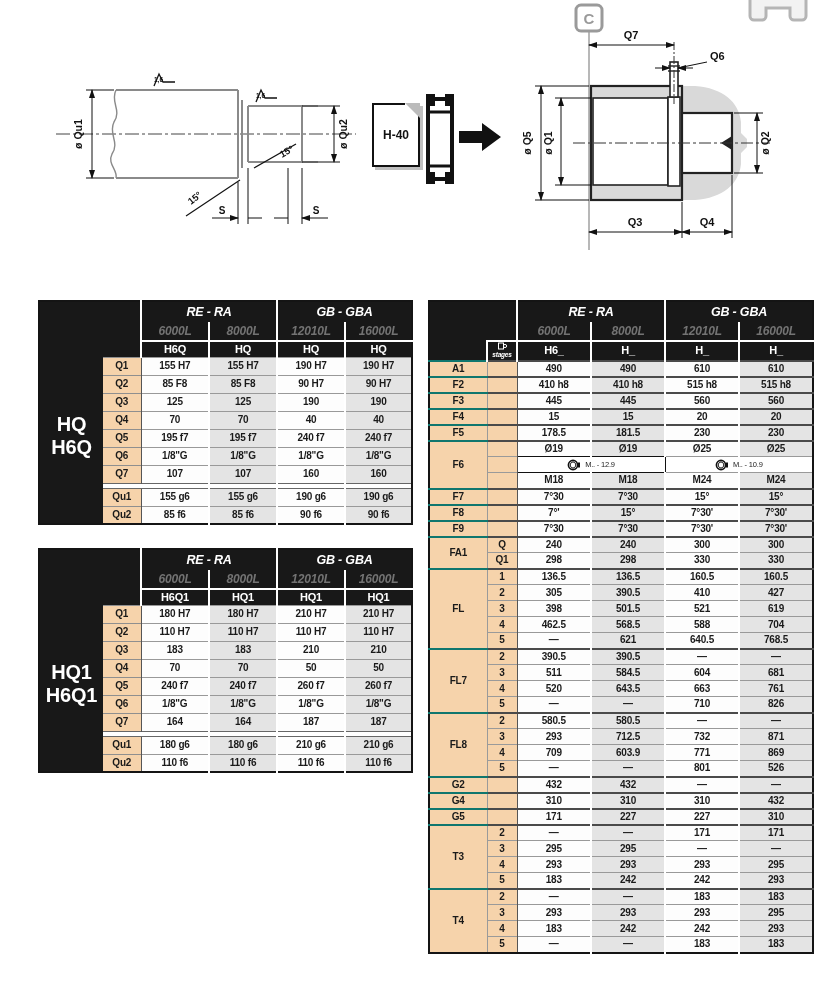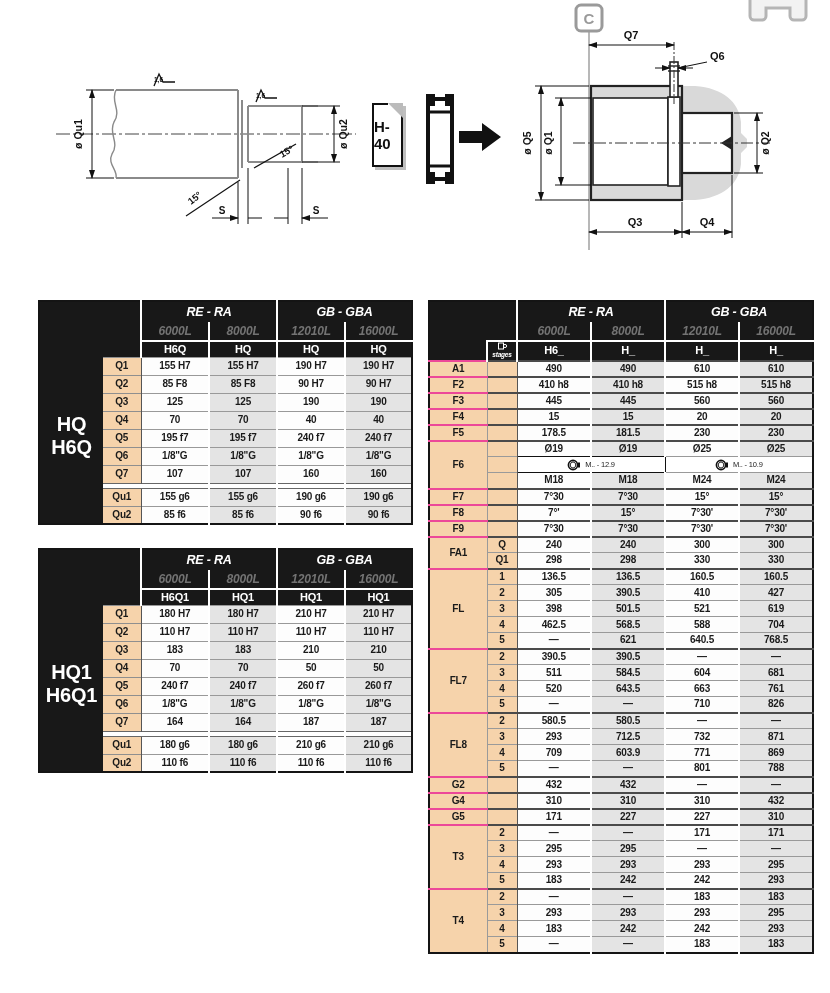--- a/index.html
+++ b/index.html
@@ -12,35 +12,35 @@
   td{text-align:center;vertical-align:middle;font-weight:700;color:#1a1a1a;font-size:10px;line-height:1;padding:0;letter-spacing:-0.2px;overflow:hidden;white-space:nowrap}
   td.bh{background:#181818}
   td.ghead{color:#fff;font-size:12.5px;font-style:italic;background:#181818;border-left:2.5px solid #fff;height:21px}
   td.shead{color:#737373;font-size:12px;font-style:italic;background:#181818;border-left:2.5px solid #fff;height:19px}
   td.mhead{color:#fff;font-size:11px;background:#181818;border-left:2.5px solid #fff;border-top:2.5px solid #fff;height:16px}
   td.stagehdr{background:#181818;border-left:2.5px solid #fff;border-top:2.5px solid #fff;color:#fff;vertical-align:bottom;padding-bottom:1px}
   .stagetxt{font-size:6.5px;font-style:italic;color:#fff;line-height:1}
   td.series{background:#181818;vertical-align:middle;padding-top:46px}
   .series-line{font-size:20px;font-weight:700;color:#fff;line-height:1.12;text-align:center}
   td.rowlabel{background:#F6D3AB;border-top:1px solid #8f8f8f;border-right:1.5px solid #555;height:18px}
-  td.glabel{background:#F6D3AB;border-top:2px solid #ec4899;border-right:1px solid #9a9a9a}
+  td.glabel{background:#F6D3AB;border-top:2px solid #0f766e;border-right:1px solid #9a9a9a}
   td.stage{background:#F6D3AB;border-top:1px solid #9a9a9a;border-right:1.5px solid #555;height:16px}
   td.val{border-top:1px solid #999}
   td.v0,td.v2{background:#fdfdfd}
   td.v1,td.v3{background:#E4E4E4}
   td.v0{border-left:1.5px solid #555}
   td.v1,td.v2,td.v3{border-left:2.5px solid #fff}
   td.gtop{border-top:2px solid #4a4a4a}
   td.gap{background:#fff;height:5px;border-top:1.5px solid #666;border-bottom:1.5px solid #666}
   td.screw{background:#fff;border-top:1px solid #999;font-size:7.5px;font-weight:400}
   td.screw.boxed{border:1.8px solid #111}
   td.screw .stxt{vertical-align:middle;margin-left:5px}
   td.screw svg{vertical-align:middle}
   
-  .doc{position:absolute;left:372px;top:103px;width:31px;height:64px;background:#fff;border:2.5px solid #111;box-shadow:3px 3px 0 rgba(0,0,0,.25);display:flex;align-items:center;justify-content:center;font-weight:700;font-size:15px;color:#111}
+  .doc{position:absolute;left:372px;top:103px;width:48px;height:64px;background:#fff;border:2.5px solid #111;box-shadow:3px 3px 0 rgba(0,0,0,.25);display:flex;align-items:center;justify-content:center;font-weight:700;font-size:12px;color:#111}
   .doc .fold{position:absolute;top:-2px;right:-2px;width:0;height:0;border-style:solid;border-width:0 15px 15px 0;border-color:transparent #bbb transparent transparent}
   .doc .foldw{position:absolute;top:-2px;right:-2px;width:0;height:0;border-style:solid;border-width:15px 15px 0 0;border-color:#fff transparent transparent transparent}
 </style>
 </head>
 <body>
 
 <svg class="abs" style="left:50px;top:42px" width="322" height="212" viewBox="0 0 322 212">
   <defs>
     <marker id="la" markerWidth="9" markerHeight="8" refX="8" refY="4" orient="auto-start-reverse">
       <path d="M0,1 L9,4 L0,7 Z" fill="#111"></path>
@@ -629,21 +629,21 @@
           <td class="val v0">709</td>
           <td class="val v1">603.9</td>
           <td class="val v2">771</td>
           <td class="val v3">869</td>
         </tr>
         <tr>
           <td class="stage" style="height: 16px;">5</td>
           <td class="val v0">—</td>
           <td class="val v1">—</td>
           <td class="val v2">801</td>
-          <td class="val v3">788</td>
+          <td class="val v3">526</td>
         </tr>
         <tr>
           <td class="glabel" rowspan="1">G2</td>
           <td class="stage gtop" style="height: 16px;"></td>
           <td class="val v0 gtop">432</td>
           <td class="val v1 gtop">432</td>
           <td class="val v2 gtop">—</td>
           <td class="val v3 gtop">—</td>
         </tr>
         <tr>

